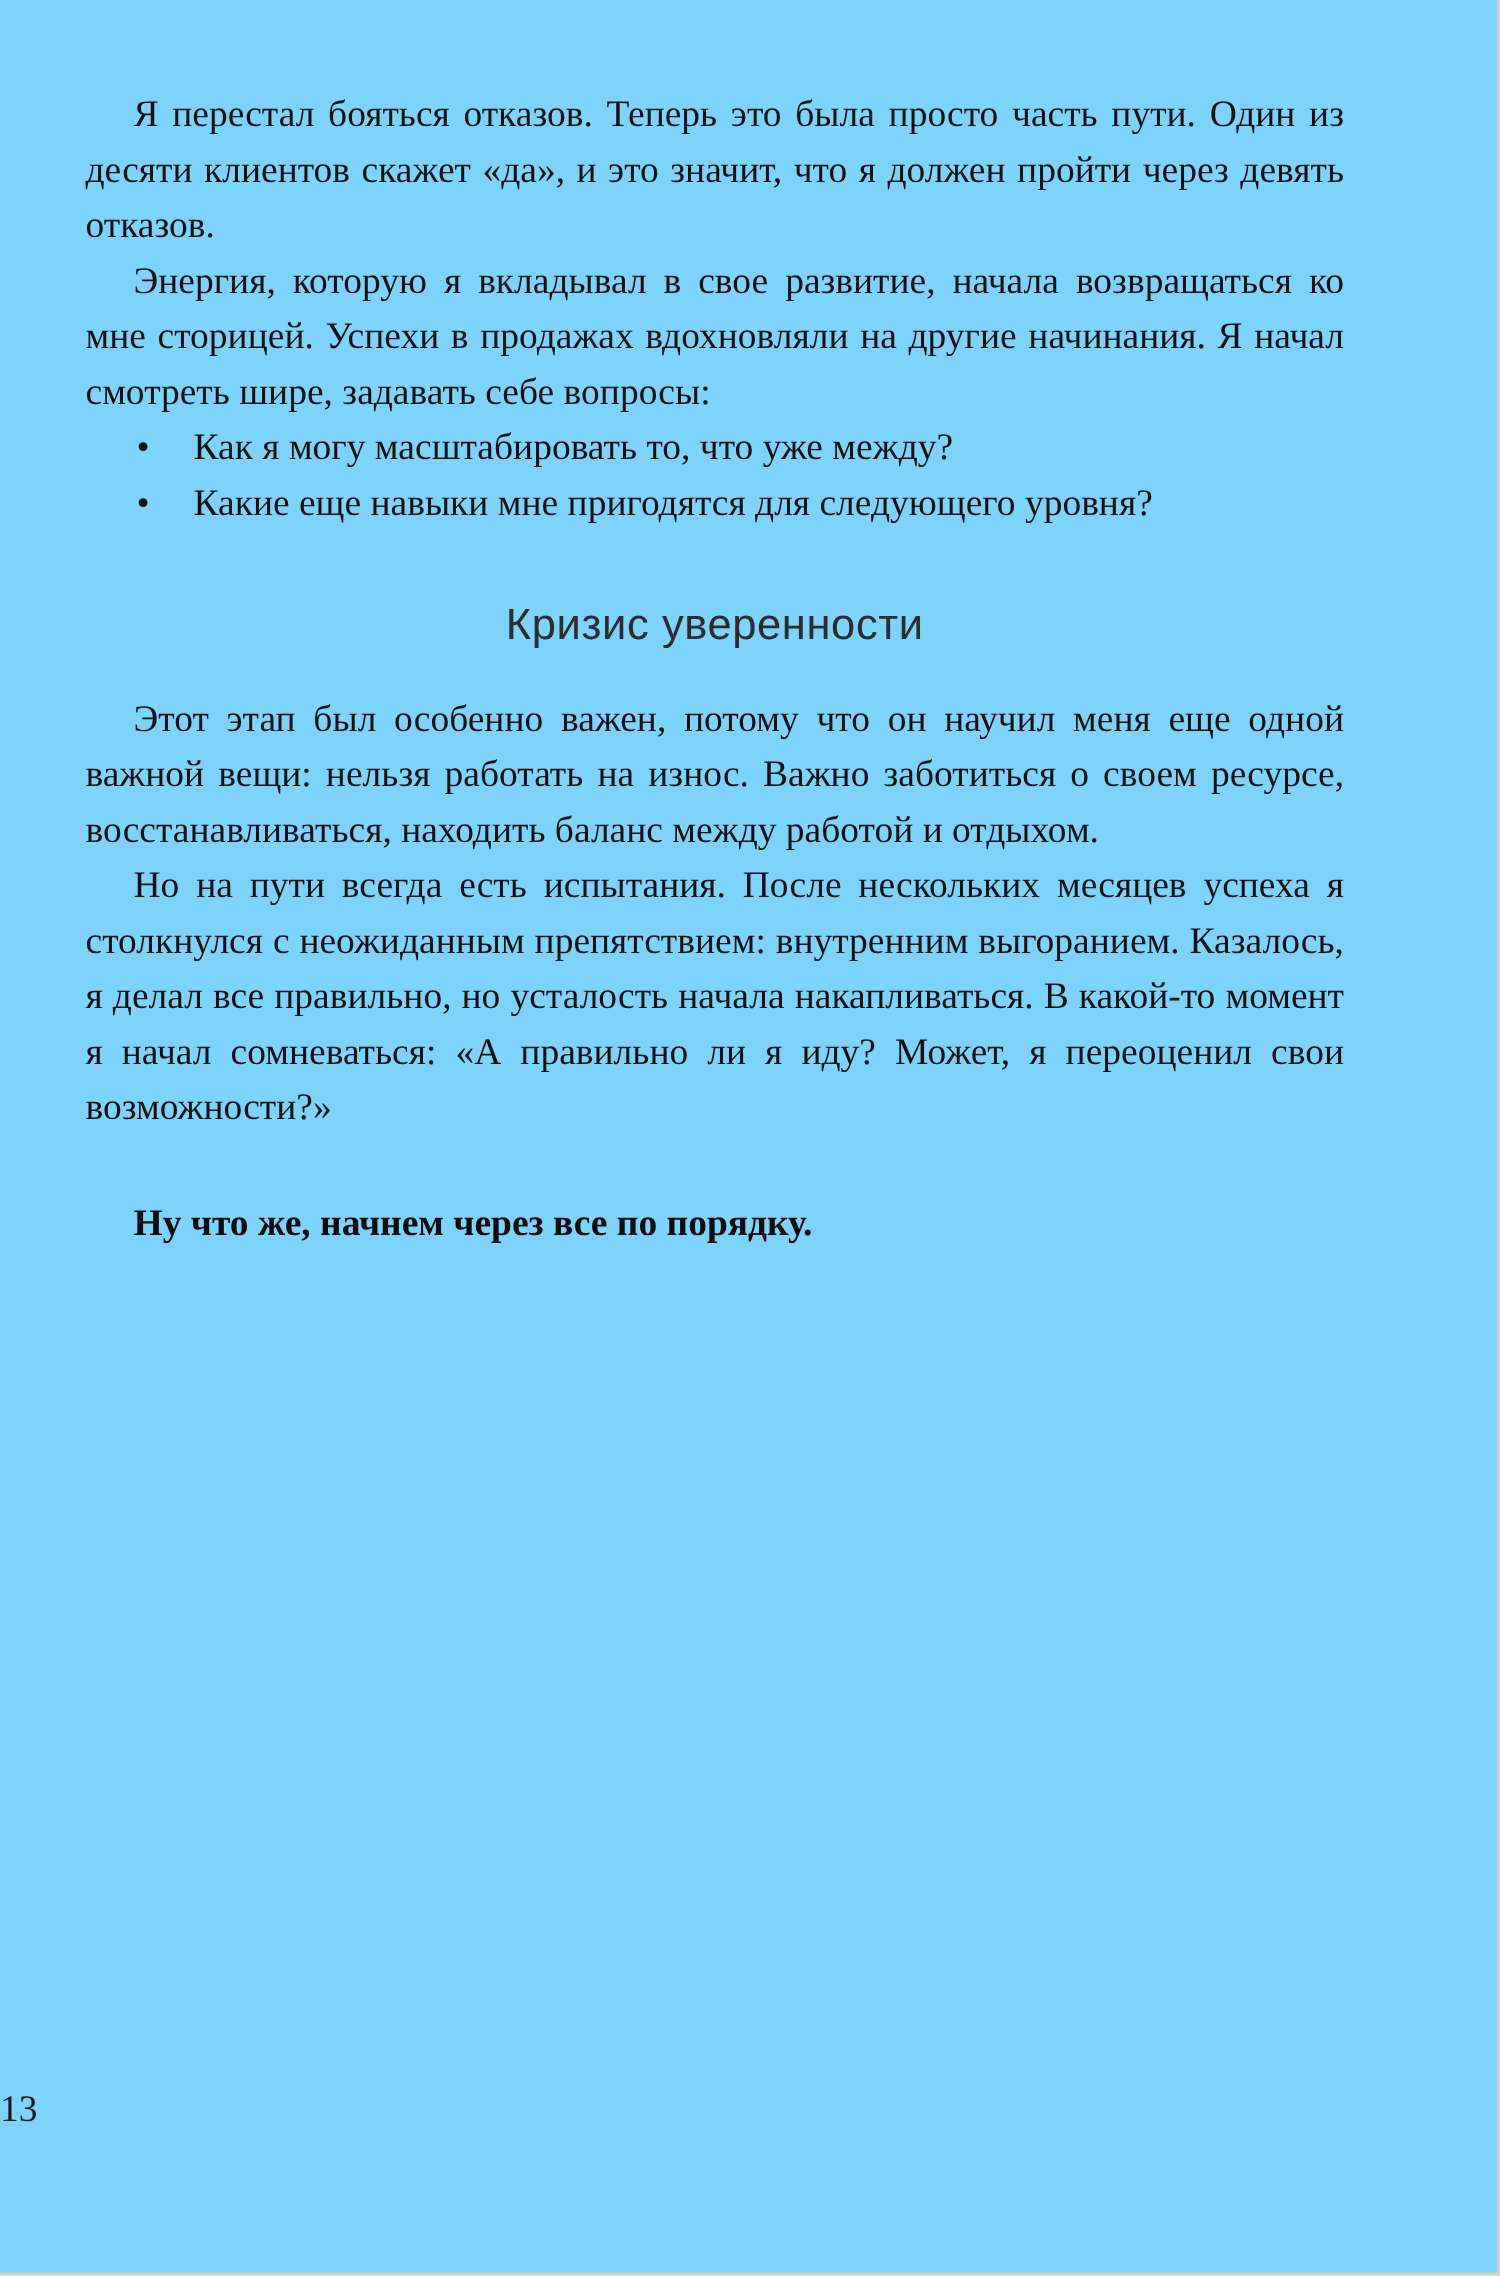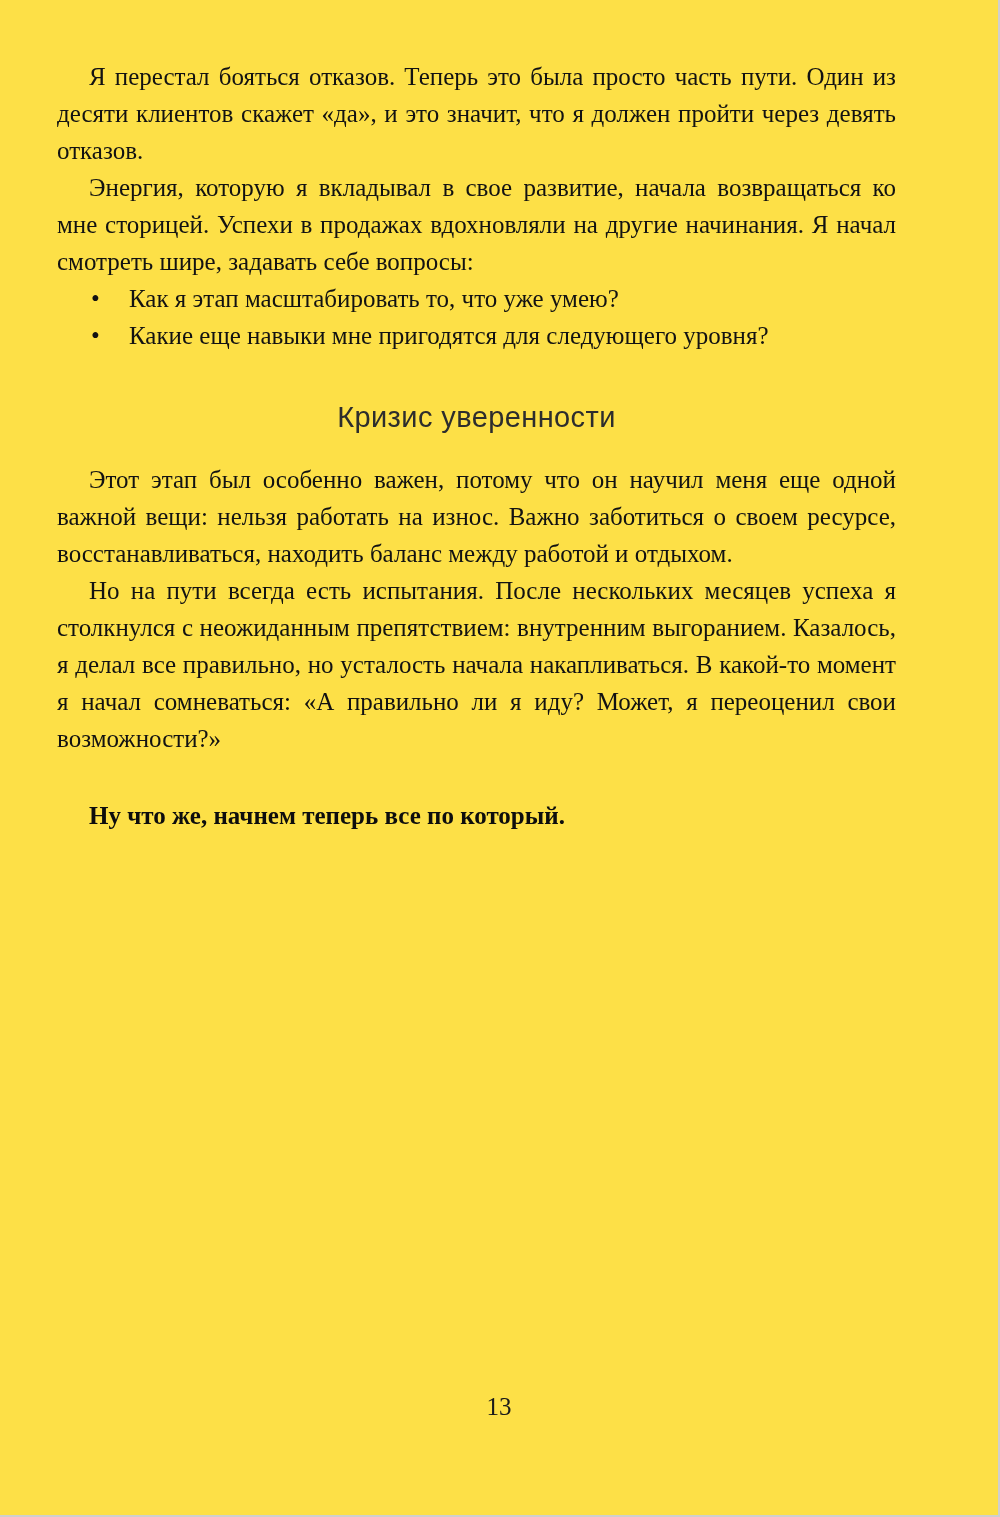--- a/index.html
+++ b/index.html
@@ -5,21 +5,21 @@
   html, body {
     margin: 0;
     padding: 0;
     background: #ffffff;
   }
   .page {
     position: relative;
     width: 1000px;
     height: 1517px;
     box-sizing: border-box;
-    background: #fde047;
+    background: #7dd3fc;
     border-right: 2px solid #cfcfcf;
     border-bottom: 2px solid #cfcfcf;
     padding: 58px 102px 0 57px;
     font-family: "Liberation Serif", "DejaVu Serif", serif;
     font-size: 25px;
     line-height: 37px;
     color: #121212;
     overflow: hidden;
   }
   .para {
@@ -67,52 +67,52 @@
   }
   .outro .para {
     font-weight: bold;
     color: #0d0d0d;
   }
   .page-number {
     position: absolute;
     left: 0;
     right: 0;
     top: 1388px;
-    text-align: center;
+    text-align: left;
     font-size: 25px;
     color: #1a1a1a;
     font-family: Liberation Serif, serif;
   }
 </style>
 </head>
 <body>
 
 <div class="page">
 
   <p class="para">Я перестал бояться отказов. Теперь это была просто часть пути. Один из десяти клиентов скажет «да», и это значит, что я должен пройти через девять отказов.</p>
 
 
   <p class="para">Энергия, которую я вкладывал в свое развитие, начала воз­вращаться ко мне сторицей. Успехи в продажах вдохновляли на другие начинания. Я начал смотреть шире, задавать себе во­просы:</p>
 
   <ul class="bullets">
     <li class="bullet-item">
       <span class="bullet-marker">•</span>
-      <span class="bullet-text">Как я этап масштабировать то, что уже умею?</span>
+      <span class="bullet-text">Как я могу масштабировать то, что уже между?</span>
     </li>
     <li class="bullet-item">
       <span class="bullet-marker">•</span>
       <span class="bullet-text">Какие еще навыки мне пригодятся для следующего уровня?</span>
     </li>
   </ul>
 
 
   <h2 class="heading">Кризис уверенности</h2>
 
   <p class="para">Этот этап был особенно важен, потому что он научил меня еще одной важной вещи: нельзя работать на износ. Важно заботиться о своем ресурсе, восстанавливаться, находить баланс между рабо­той и отдыхом.</p>
   <p class="para">Но на пути всегда есть испытания. После нескольких меся­цев успеха я столкнулся с неожиданным препятствием: вну­тренним выгоранием. Казалось, я делал все правильно, но уста­лость начала накапливаться. В какой-то момент я начал сомневаться: «А правильно ли я иду? Может, я переоценил свои возможности?»</p>
 
   <div class="outro">
-    <p class="para">Ну что же, начнем теперь все по который.</p>
+    <p class="para">Ну что же, начнем через все по порядку.</p>
   </div>
 
   <div class="page-number">13</div>
 
 </div>
 
 </body></html>

